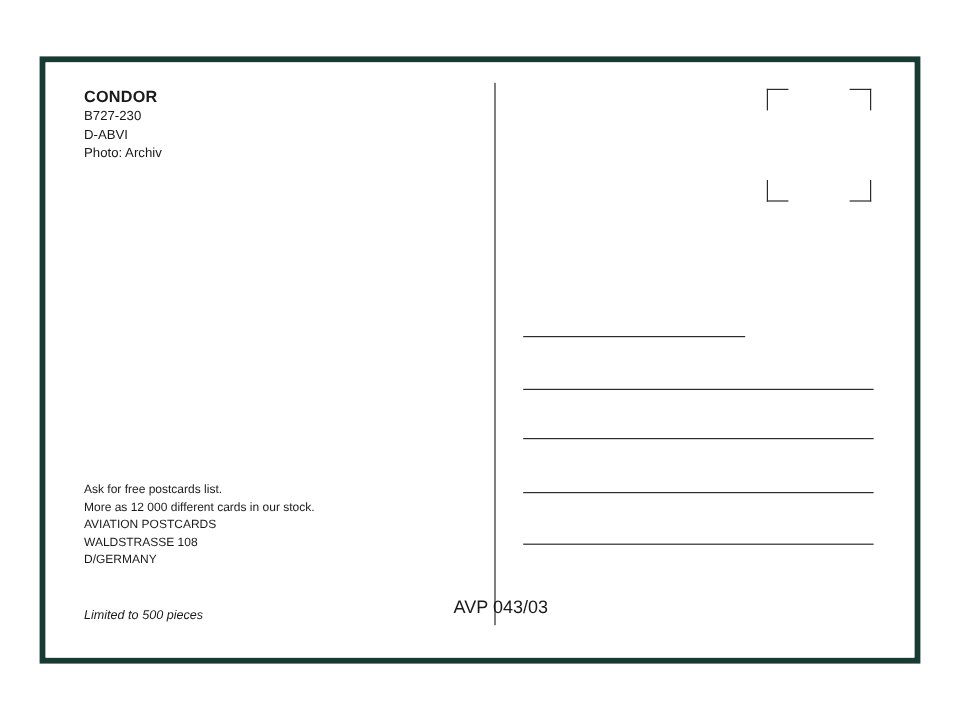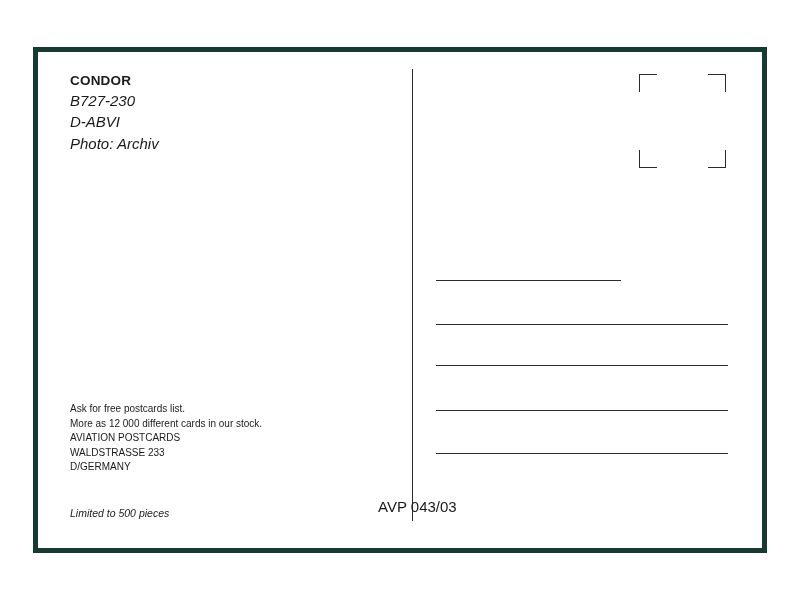--- a/index.html
+++ b/index.html
@@ -54,22 +54,21 @@
     top: 19px;
     color: #1a1a1a;
     line-height: 1.42;
   }
   .imprint .title {
     font-weight: bold;
     font-size: 13.5px;
     letter-spacing: 0.2px;
   }
   .imprint .line {
-    font-size: 15px;
-    font-style: italic;
+    font-size: 11px;
   }
   
   .stamp-corner {
     position: absolute;
     width: 17px;
     height: 17px;
     border-color: #2b2b2b;
     border-style: solid;
     border-width: 0;
   }
@@ -136,21 +135,21 @@
       <div class="addr-line" style="left:398px; top:228px; width:185px;"></div>
       <div class="addr-line" style="left:398px; top:272px; width:292px;"></div>
       <div class="addr-line" style="left:398px; top:313px; width:292px;"></div>
       <div class="addr-line" style="left:398px; top:358px; width:292px;"></div>
       <div class="addr-line" style="left:398px; top:401px; width:292px;"></div>
 
       <div class="publisher">
         <div>Ask for free postcards list.</div>
         <div>More as 12 000 different cards in our stock.</div>
         <div>AVIATION POSTCARDS</div>
-        <div>WALDSTRASSE 233</div>
+        <div>WALDSTRASSE 108</div>
         <div>D/GERMANY</div>
       </div>
 
       <div class="limited">Limited to 500 pieces</div>
       <div class="code">AVP 043/03</div>
 
     </div>
   </div>
 </div>
 

